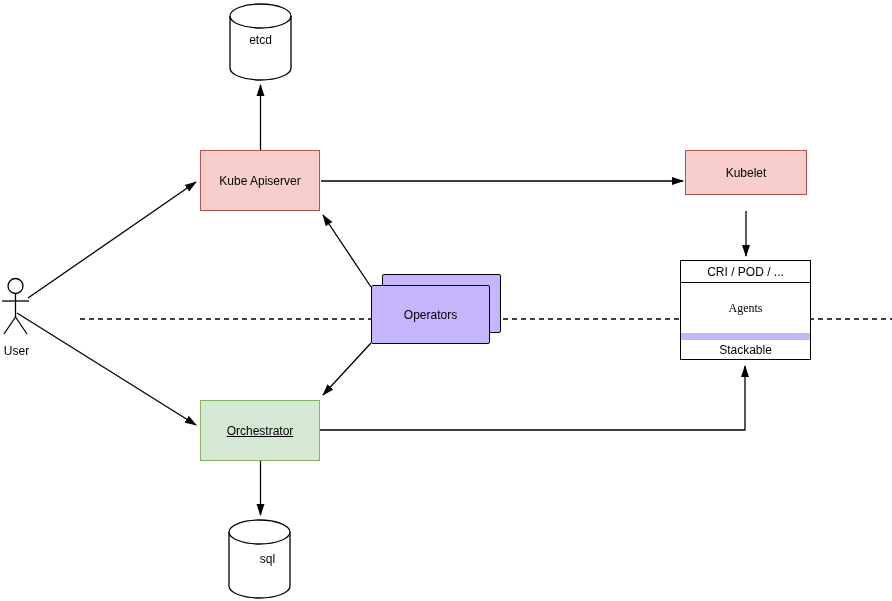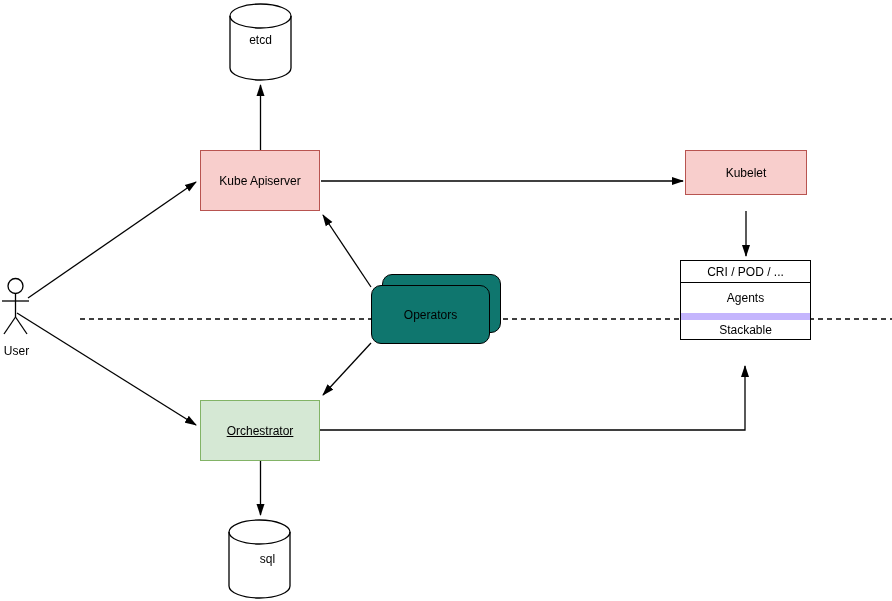--- a/index.html
+++ b/index.html
@@ -30,46 +30,46 @@
   }
   .box-red {
     background: #f8cecc;
     border: 1px solid #b85450;
   }
   .box-green {
     background: #d5e8d4;
     border: 1px solid #82b366;
   }
   .rounded {
-    background: #0f766e;
+    background: #c4b5fd;
     border: 1px solid #000000;
-    border-radius: 10px;
+    border-radius: 2px;
   }
   #kube-apiserver { left: 200px; top: 150px; width: 120px; height: 61px; }
   #kubelet        { left: 685px; top: 150px; width: 122px; height: 45px; }
   #orchestrator   { left: 200px; top: 400px; width: 120px; height: 61px; text-decoration: underline; }
   #operators-back  { left: 382px; top: 274px; width: 119px; height: 59px; }
   #operators-front { left: 371px; top: 285px; width: 119px; height: 59px; }
   #agents-box {
-    left: 680px; top: 260px; width: 131px; height: 80px;
+    left: 680px; top: 260px; width: 131px; height: 100px;
     background: #ffffff;
     border: 1px solid #000000;
     flex-direction: column;
     align-items: stretch;
     justify-content: flex-end;
     display: flex;
   }
   .agents-header {
     height: 21px;
     border-bottom: 1px solid #000000;
     display: flex; align-items: center; justify-content: center;
   }
   .agents-body {
     flex: 1;
-    display: flex; align-items: center; justify-content: center;
+    display: flex; align-items: center; justify-content: center; font-family: Liberation Serif, serif;
   }
   .agents-footer {
     height: 19px;
     border-top: 7px solid #c4b5fd;
     display: flex; align-items: center; justify-content: center;
   }
   .shape-label {
     position: absolute;
     text-align: center;
     z-index: 1;

